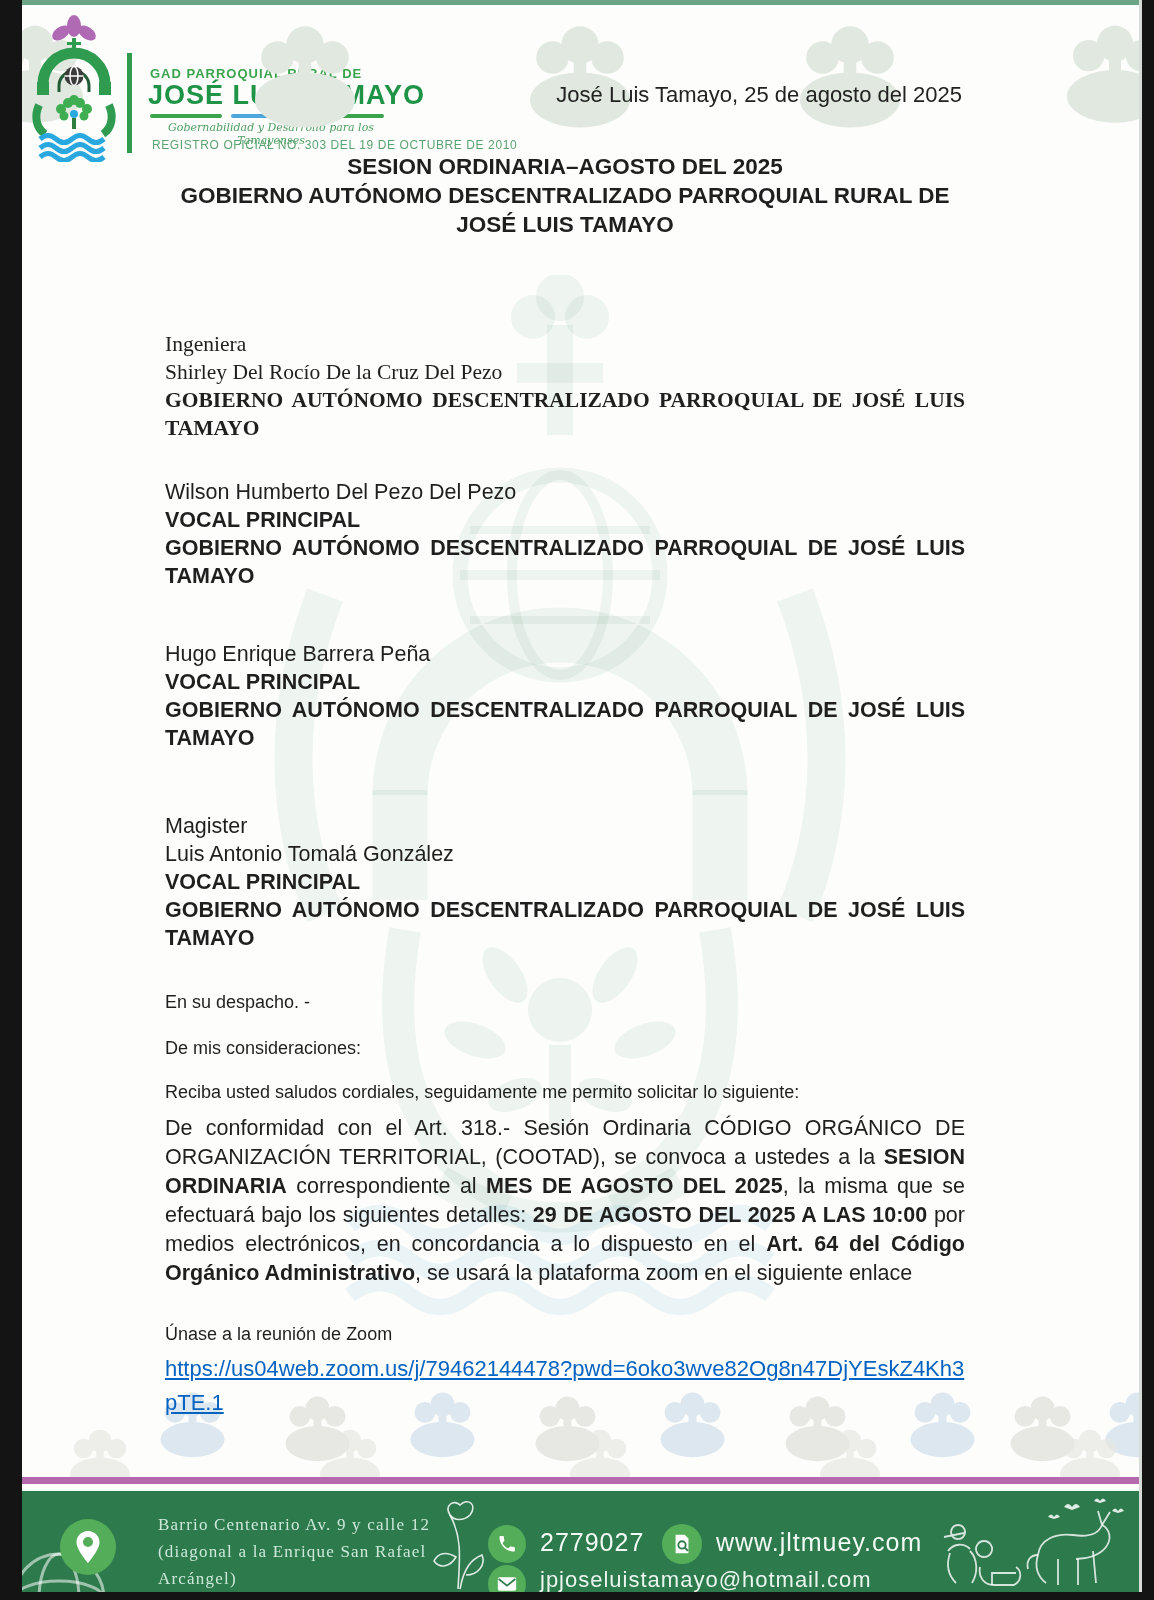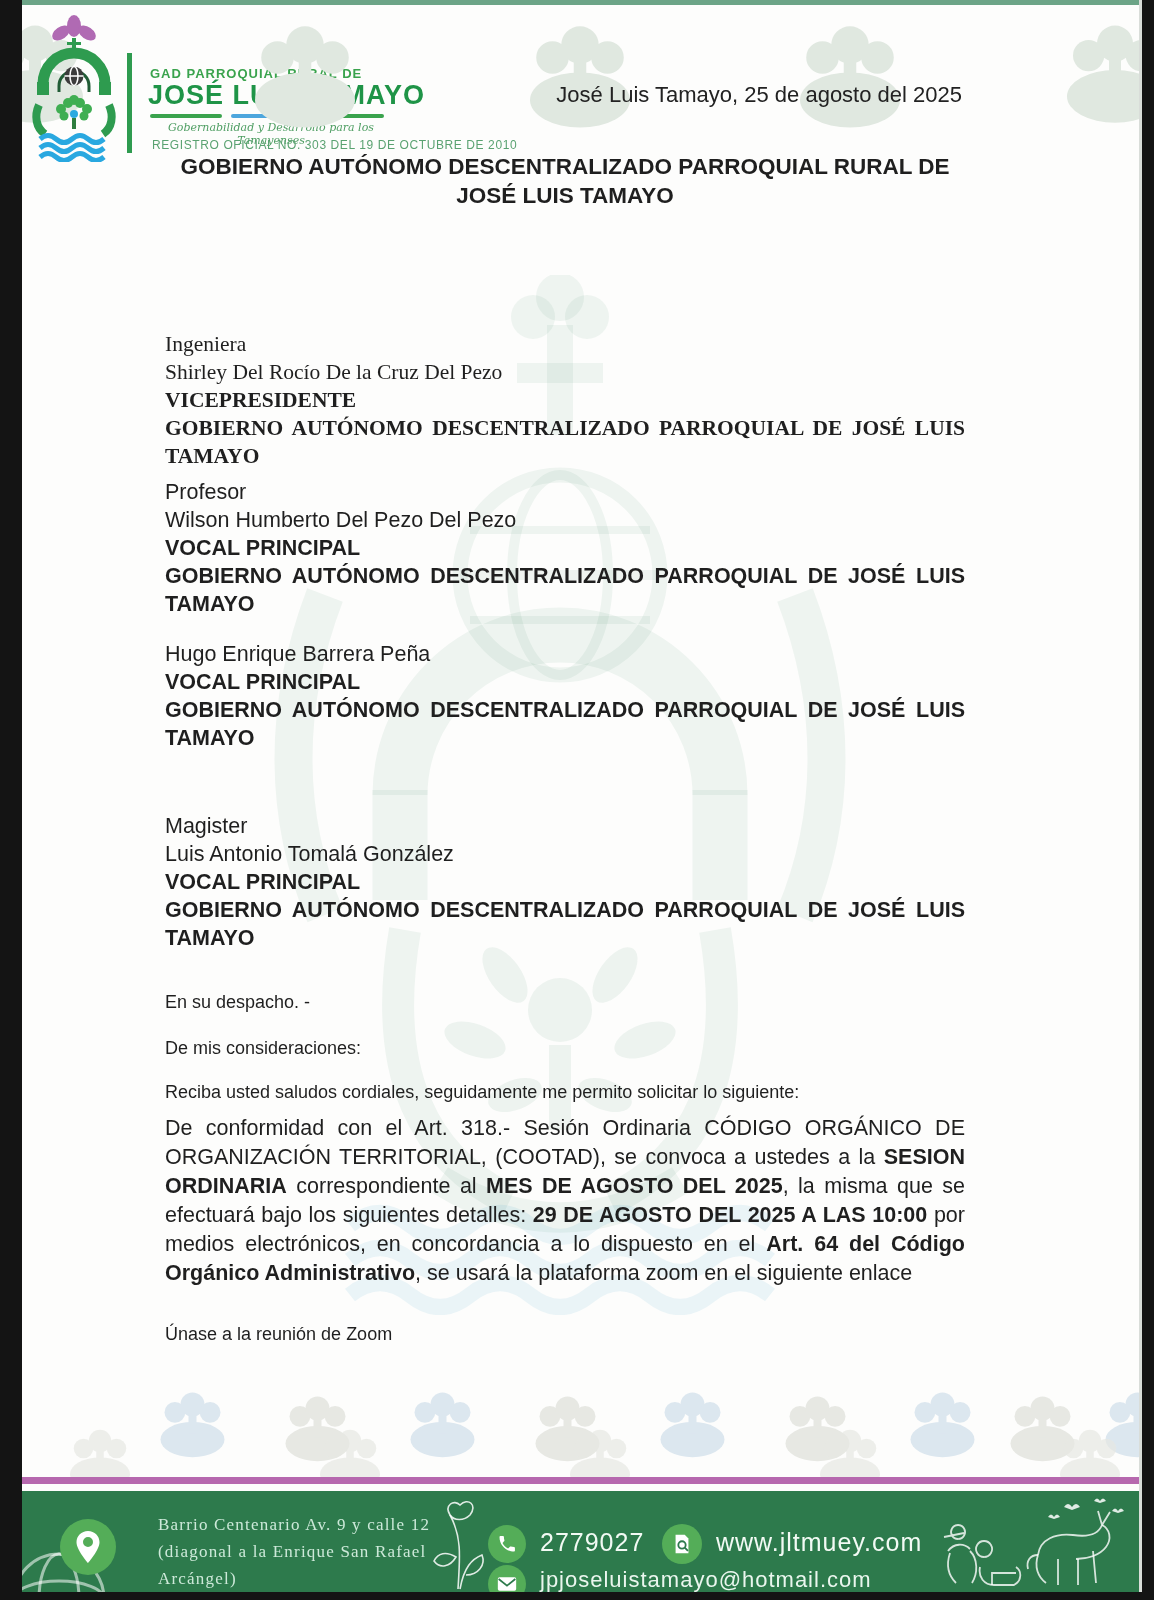--- a/index.html
+++ b/index.html
@@ -190,31 +190,30 @@
   <div class="org-name">JOSÉ LUIS TAMAYO</div>
   <div class="bar g1"></div>
   <div class="bar b1"></div>
   <div class="bar g2"></div>
   <div class="tagline">Gobernabilidad y Desarrollo para los Tamayenses</div>
   <div class="registro">REGISTRO OFICIAL NO. 303 DEL 19 DE OCTUBRE DE 2010</div>
 
   <div class="date-line">José Luis Tamayo, 25 de agosto del 2025</div>
 
   <div class="doc-title">
+    <div>SESION ORDINARIA–AGOSTO DEL 2025</div>
     <div>GOBIERNO AUTÓNOMO DESCENTRALIZADO PARROQUIAL RURAL DE JOSÉ LUIS TAMAYO</div>
   </div>
 
   <div class="rec" style="top:330px;font-family:Liberation Serif, serif;">
     <div>Ingeniera</div>
     <div>Shirley Del Rocío De la Cruz Del Pezo</div>
-    <div class="bold">VICEPRESIDENTE</div>
     <div class="org">GOBIERNO AUTÓNOMO DESCENTRALIZADO PARROQUIAL DE JOSÉ LUIS TAMAYO</div>
   </div>
   <div class="rec" style="top:478px;">
-    <div>Profesor</div>
     <div>Wilson Humberto Del Pezo Del Pezo</div>
     <div class="bold">VOCAL PRINCIPAL</div>
     <div class="org">GOBIERNO AUTÓNOMO DESCENTRALIZADO PARROQUIAL DE JOSÉ LUIS TAMAYO</div>
   </div>
   <div class="rec" style="top:640px;">
     <div>Hugo Enrique Barrera Peña</div>
     <div class="bold">VOCAL PRINCIPAL</div>
     <div class="org">GOBIERNO AUTÓNOMO DESCENTRALIZADO PARROQUIAL DE JOSÉ LUIS TAMAYO</div>
   </div>
   <div class="rec" style="top:812px;">
@@ -224,20 +223,21 @@
     <div class="org">GOBIERNO AUTÓNOMO DESCENTRALIZADO PARROQUIAL DE JOSÉ LUIS TAMAYO</div>
   </div>
 
   <div class="plain" style="top:988px;">En su despacho. -</div>
   <div class="plain" style="top:1034px;">De mis consideraciones:</div>
   <div class="plain" style="top:1078px;">Reciba usted saludos cordiales, seguidamente me permito solicitar lo siguiente:</div>
 
   <div class="para"><span>De conformidad con el Art. 318.- Sesión Ordinaria CÓDIGO ORGÁNICO DE ORGANIZACIÓN TERRITORIAL, (COOTAD), se convoca a ustedes a la </span><span style="font-weight: bold;">SESION ORDINARIA</span><span> correspondiente al </span><span style="font-weight: bold;">MES DE AGOSTO DEL 2025</span><span>, la misma que se efectuará bajo los siguientes detalles: </span><span style="font-weight: bold;">29 DE AGOSTO DEL 2025 A LAS 10:00</span><span> por medios electrónicos, en concordancia a lo dispuesto en el </span><span style="font-weight: bold;">Art. 64 del Código Orgánico Administrativo</span><span>, se usará la plataforma zoom en el siguiente enlace</span></div>
 
   <div class="plain" style="top:1320px;">Únase a la reunión de Zoom</div>
+  <a class="zoom-link">https://us04web.zoom.us/j/79462144478?pwd=6oko3wve82Og8n47DjYEskZ4Kh3pTE.1</a>
 
   <div class="purple-rule"></div>
 
   <div class="footer">
 
     <svg class="f-abs" style="left:-18px;top:46px;" width="120" height="110" viewBox="0 0 120 110">
       <g fill="none" stroke="#ffffff" stroke-opacity="0.55" stroke-width="3">
         <circle cx="55" cy="62" r="45"></circle>
         <ellipse cx="55" cy="62" rx="45" ry="18"></ellipse>
         <ellipse cx="55" cy="62" rx="20" ry="45"></ellipse>

